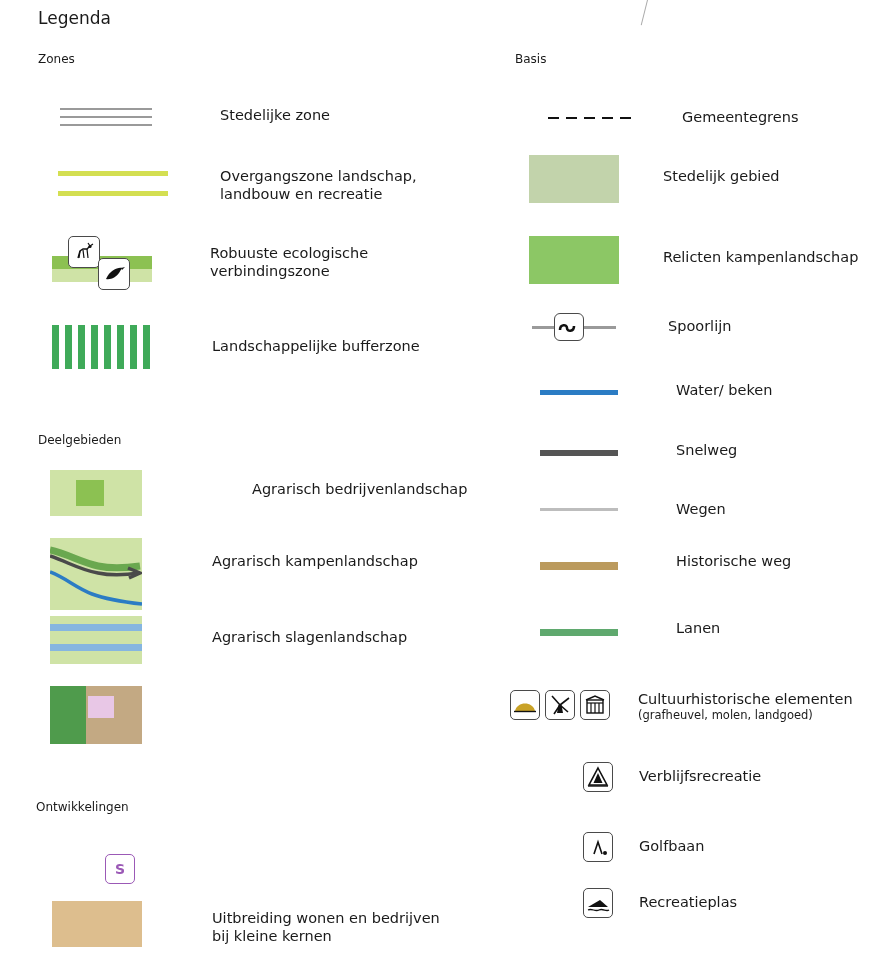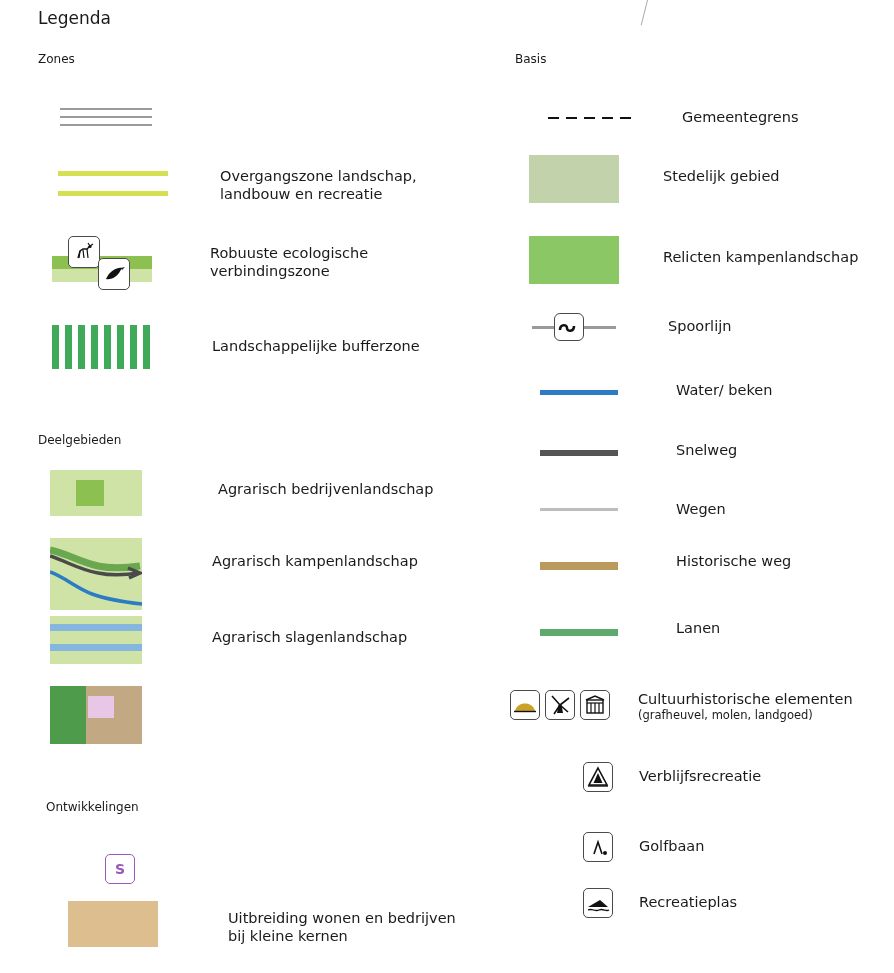--- a/index.html
+++ b/index.html
@@ -160,20 +160,23 @@
 
 <div class="col col-left">
 
   <div class="section-head" style="left:38px; top:52px;">Zones</div>
 
   <div class="row" style="left:60px; top:104px;">
     <div class="swatch sz">
       <div class="l l1"></div>
         <div class="l l2"></div>
         <div class="l l3"></div>
+    </div>
+    <div class="labelwrap" style="margin-left:68px; margin-top:2px; width:300px;">
+      <div class="label">Stedelijke zone</div>
     </div>
   </div>
 
   <div class="row" style="left:58px; top:167px;">
     <div class="swatch ov">
       <div class="l l1"></div>
         <div class="l l2"></div>
     </div>
     <div class="labelwrap" style="margin-left:52px; margin-top:0px; width:300px;">
       <div class="label">Overgangszone landschap,
@@ -221,21 +224,21 @@
       <div class="label">Landschappelijke bufferzone</div>
     </div>
   </div>
 
   <div class="section-head" style="left:38px; top:433px;">Deelgebieden</div>
 
   <div class="row" style="left:50px; top:470px;">
     <div class="swatch blk agb">
       <div class="inner"></div>
     </div>
-    <div class="labelwrap" style="margin-left:76px; margin-top:10px; width:310px;">
+    <div class="labelwrap" style="margin-left:110px; margin-top:10px; width:310px;">
       <div class="label">Agrarisch bedrijvenlandschap</div>
     </div>
   </div>
 
   <div class="row" style="left:50px; top:538px;">
     <div class="swatch abk">
       <svg class="ic-svg" width="92" height="72" viewBox="0 0 92 72" style="position:absolute;left:0;top:0;">
         <path d="M0 12 C18 16, 30 24, 48 28 C62 31, 76 30, 90 28" stroke="#6aa84f" stroke-width="7" fill="none"></path>
         <path d="M0 18 C18 24, 30 32, 48 35 C62 38, 76 37, 90 35" stroke="#4a4a4a" stroke-width="3.5" fill="none"></path>
         <path d="M78 30 L90 35 L79 40" stroke="#4a4a4a" stroke-width="3.5" fill="none"></path>
@@ -257,27 +260,27 @@
     </div>
   </div>
 
   <div class="row" style="left:50px; top:686px;">
     <div class="swatch vel">
       <div class="left"></div>
       <div class="pink"></div>
     </div>
   </div>
 
-  <div class="section-head" style="left:46px; top:800px;text-align:right;">Ontwikkelingen</div>
+  <div class="section-head" style="left:36px; top:800px;text-align:right;">Ontwikkelingen</div>
 
   <div class="row" style="left:105px; top:854px;">
     <div class="swatch sbox">S</div>
   </div>
 
-  <div class="row" style="left:68px; top:901px;">
+  <div class="row" style="left:52px; top:901px;">
     <div class="swatch tanblk"></div>
     <div class="labelwrap" style="margin-left:70px; margin-top:8px; width:320px;">
       <div class="label">Uitbreiding wonen en bedrijven
 bij kleine kernen</div>
     </div>
   </div>
 </div>
 
 <div class="col col-right">
 

